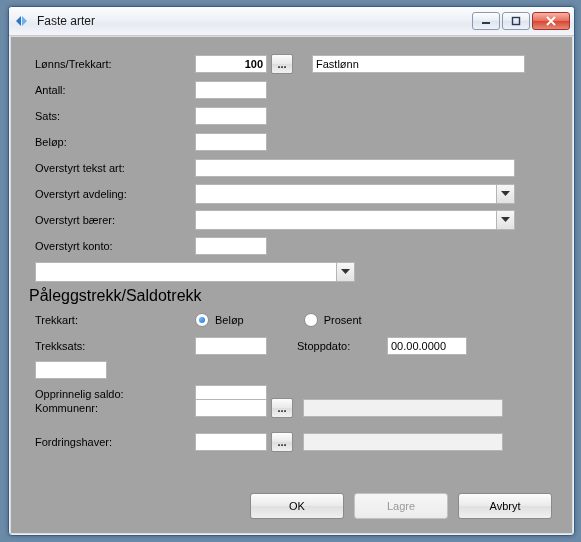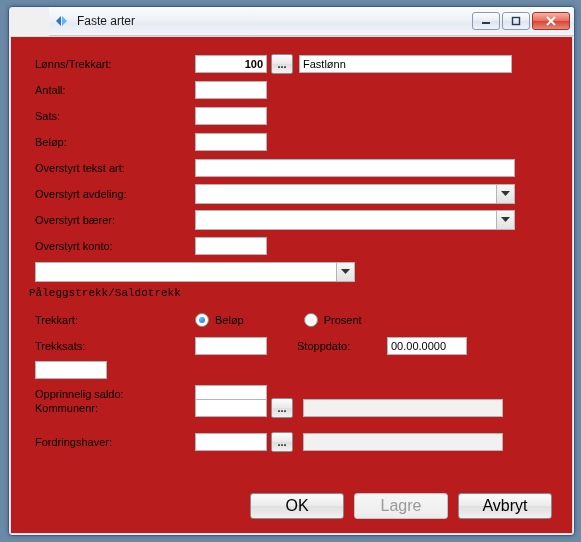--- a/index.html
+++ b/index.html
@@ -21,21 +21,20 @@
     box-shadow: 0 0 4px rgba(0,0,0,0.3);
     overflow: hidden;
   }
   .titlebar {
     height: 28px;
     background: linear-gradient(to bottom, #fcfcfd 0%, #eef1f7 45%, #e6eaf2 60%, #f3f5fa 100%);
     border-bottom: 1px solid #c9c9c9;
     display: flex;
     align-items: center;
     padding: 0 4px 0 6px;
-    margin-left: 40px;
   }
   .app-icon {
     width: 16px;
     height: 16px;
     margin-right: 6px;
   }
   .app-icon svg { display:block;}
   .title-text {
     flex: 1;
     font-size: 12px;
@@ -58,21 +57,21 @@
   }
   .win-btn.close {
     width: 38px;
     background: linear-gradient(to bottom,#f6b1a7,#e6705d 48%,#d84733 52%,#e58a79);
     border-color:#a03324;
   }
   .win-btn svg{display:block}
   .client {
     position: absolute;
     left: 1px; right: 1px; bottom: 1px; top:29px;
-    background: #b91c1c;
+    background: #a3a3a3;
     border: 1px solid #dcdcdc;
     box-sizing: border-box;
     overflow: hidden;
     padding-left: 20px;
   }
   
   .row {
     position: absolute;
     left: 24px;
     right: 24px;
@@ -119,42 +118,42 @@
   }
   .combo .combo-text{flex:1;padding:0 4px;font-size:11px;height:100%;display:flex;align-items:center;}
   .combo .combo-btn{
     width:17px;height:100%;
     border-left:1px solid #b5b5b5;
     background:linear-gradient(to bottom,#f7f7f7,#e2e2e2);
     display:flex;align-items:center;justify-content:center;
   }
   .combo .combo-btn svg{display:block}
   .section-head{
-    position:absolute;left:18px;font-size:11px;color:#000;font-family:Liberation Mono, monospace;
+    position:absolute;left:18px;font-size:16px;color:#000;
   }
   .radio{
     display:inline-flex;align-items:center;margin-right:20px;font-size:11px;
   }
   .radio .dot{
     width:12px;height:12px;border-radius:50%;
     border:1px solid #8b8b8b;background:#fff;margin-right:6px;
     display:flex;align-items:center;justify-content:center;
   }
   .radio .dot .inner{
     width:6px;height:6px;border-radius:50%;
     background: radial-gradient(circle at 30% 30%,#6fb6ff,#1d74d6);
   }
   .bottom-buttons{
     position:absolute;right:20px;bottom:14px;display:flex;gap:10px;
   }
   .push-btn{
     width:92px;height:24px;
     border:1px solid #8a8a8a;border-radius:3px;
     background:linear-gradient(to bottom,#fcfcfc,#ebebeb 48%,#e0e0e0 52%,#f0f0f0);
-    display:flex;align-items:center;justify-content:center;font-size:16px;color:#000;
+    display:flex;align-items:center;justify-content:center;font-size:11px;color:#000;
   }
   .push-btn.disabled{
     color:#9a9a9a;border-color:#c2c2c2;
     background:linear-gradient(to bottom,#f6f6f6,#ececec);
   }
 </style>
 </head>
 <body>
 
 <div class="window">
@@ -184,21 +183,21 @@
       </div>
     </div>
   </div>
 
   <div class="client">
 
     <div class="row" style="top:16px">
       <span class="lbl">Lønns/Trekkart:</span>
       <input class="txt right" style="width: 72px;" value="100">
       <span class="btn-ellipsis">...</span>
-      <input class="txt" style="width: 213px; margin-left: 6px;" value="Fastlønn">
+      <input class="txt" style="width: 213px; margin-left: 19px;" value="Fastlønn">
     </div>
 
     <div class="row" style="top:42px">
       <span class="lbl">Antall:</span>
       <input class="txt" style="width: 72px;">
     </div>
 
     <div class="row" style="top:68px">
       <span class="lbl">Sats:</span>
       <input class="txt" style="width: 72px;">

